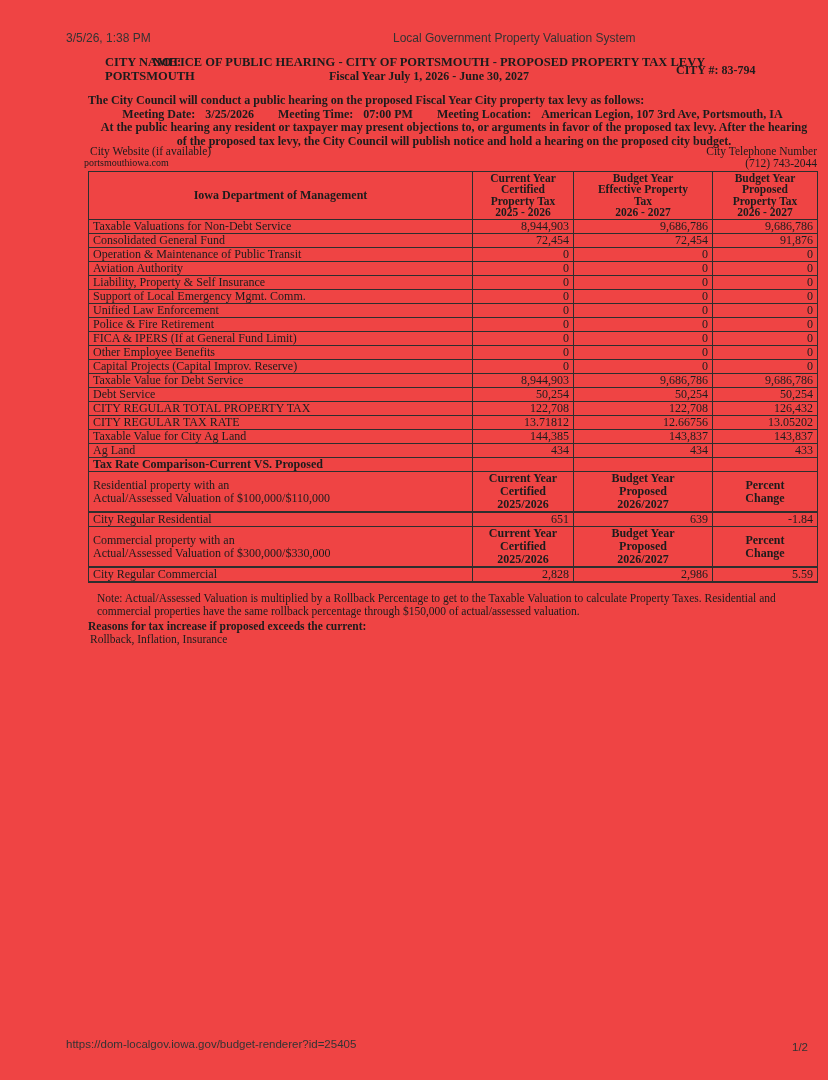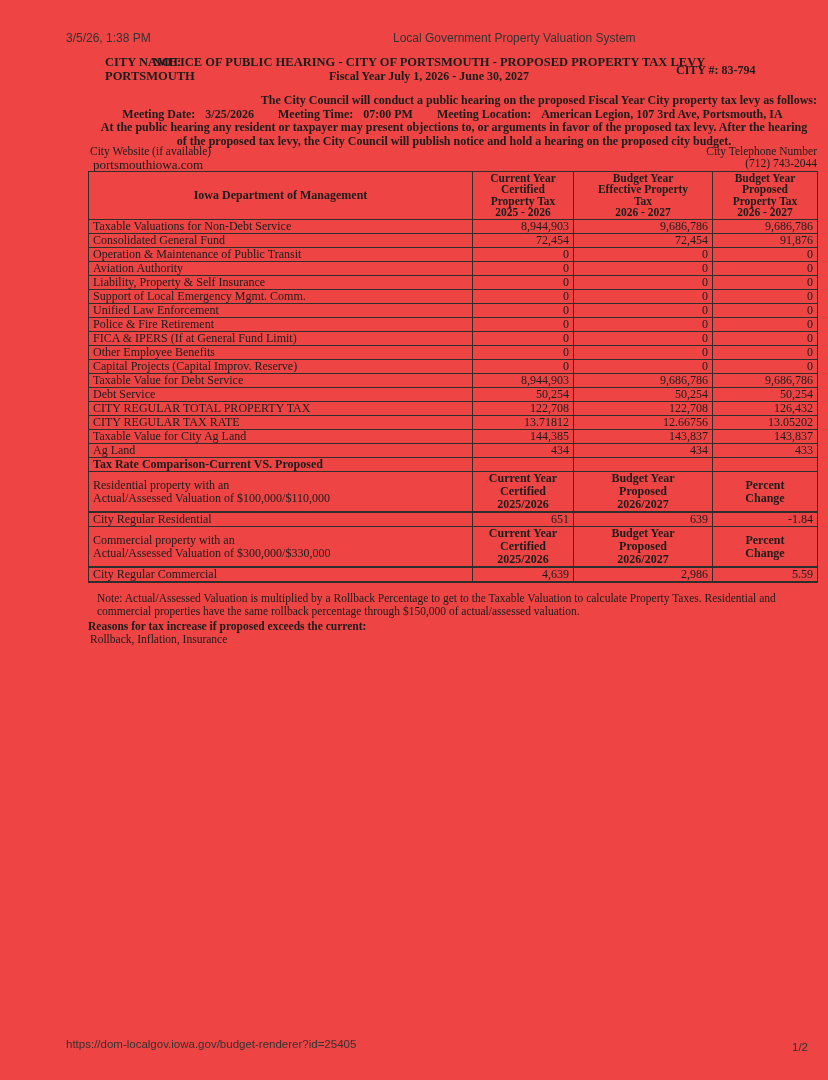--- a/index.html
+++ b/index.html
@@ -20,29 +20,29 @@
   .pf-page   { right:20px; top:1041px; font-size:11.5px; color:#333; }
 
   
   .city-block { left:105px; top:55px; font-size:12.5px; font-weight:bold; line-height:14px; }
   .title-block { left:144px; top:55px; width:570px; text-align:center; font-weight:bold; }
   .title-block .t1 { font-size:12.5px; line-height:14px; }
   .title-block .t2 { font-size:12px;   line-height:14px; }
   .city-num { left:676px; top:63px; font-size:12px; font-weight:bold; }
 
   
-  .intro   { left:88px; top:93px;  width:729px; text-align:right; font-weight:bold; font-size:12px; }
+  .intro   { left:88px; top:93px;  width:729px; text-align:left; font-weight:bold; font-size:12px; }
   .meeting { left:88px; top:107px; width:729px; text-align:center; font-weight:bold; font-size:12px; }
   .meeting .gap  { display:inline-block; width:10px; }
   .meeting .gap2 { display:inline-block; width:24px; }
   .notice  { left:98px; top:121px; width:712px; text-align:center; font-weight:bold; font-size:12px; line-height:13.5px; }
 
   
   .web-label   { left:90px; top:145px; font-size:11.5px; }
-  .web-value   { left:93px; top:157px; font-size:13px; }
+  .web-value   { left:84px; top:157px; font-size:10px; }
   .phone-label { right:11px; top:145px; font-size:11.5px; text-align:right; }
   .phone-value { right:11px; top:157px; font-size:11.5px; text-align:right; }
 
   
   table.levy { position:absolute; left:88px; top:171px; width:729px; border-collapse:collapse; table-layout:fixed; }
   table.levy td, table.levy th {
     border:1px solid #2e2e2e; font-size:12px; line-height:13px;
     padding:0 4px; vertical-align:middle; height:13px; overflow:hidden;
   }
   table.levy thead th {
@@ -269,21 +269,21 @@
 Certified
 2025/2026</td>
         <td class="sub-col pre">Budget Year
 Proposed
 2026/2027</td>
         <td class="sub-col pre">Percent
 Change</td>
       </tr>
       <tr class="thick-bottom">
         <td class="lbl">City Regular Commercial</td>
-        <td class="num">4,639</td>
+        <td class="num">2,828</td>
         <td class="num">2,986</td>
         <td class="num">5.59</td>
       </tr>
     </tbody>
   </table>
 
   <div class="abs note">Note: Actual/Assessed Valuation is multiplied by a Rollback Percentage to get to the Taxable Valuation to calculate Property Taxes. Residential and commercial properties have the same rollback percentage through $150,000 of actual/assessed valuation.</div>
   <div class="abs reasons-label">Reasons for tax increase if proposed exceeds the current:</div>
   <div class="abs reasons-value">Rollback, Inflation, Insurance</div>
 

